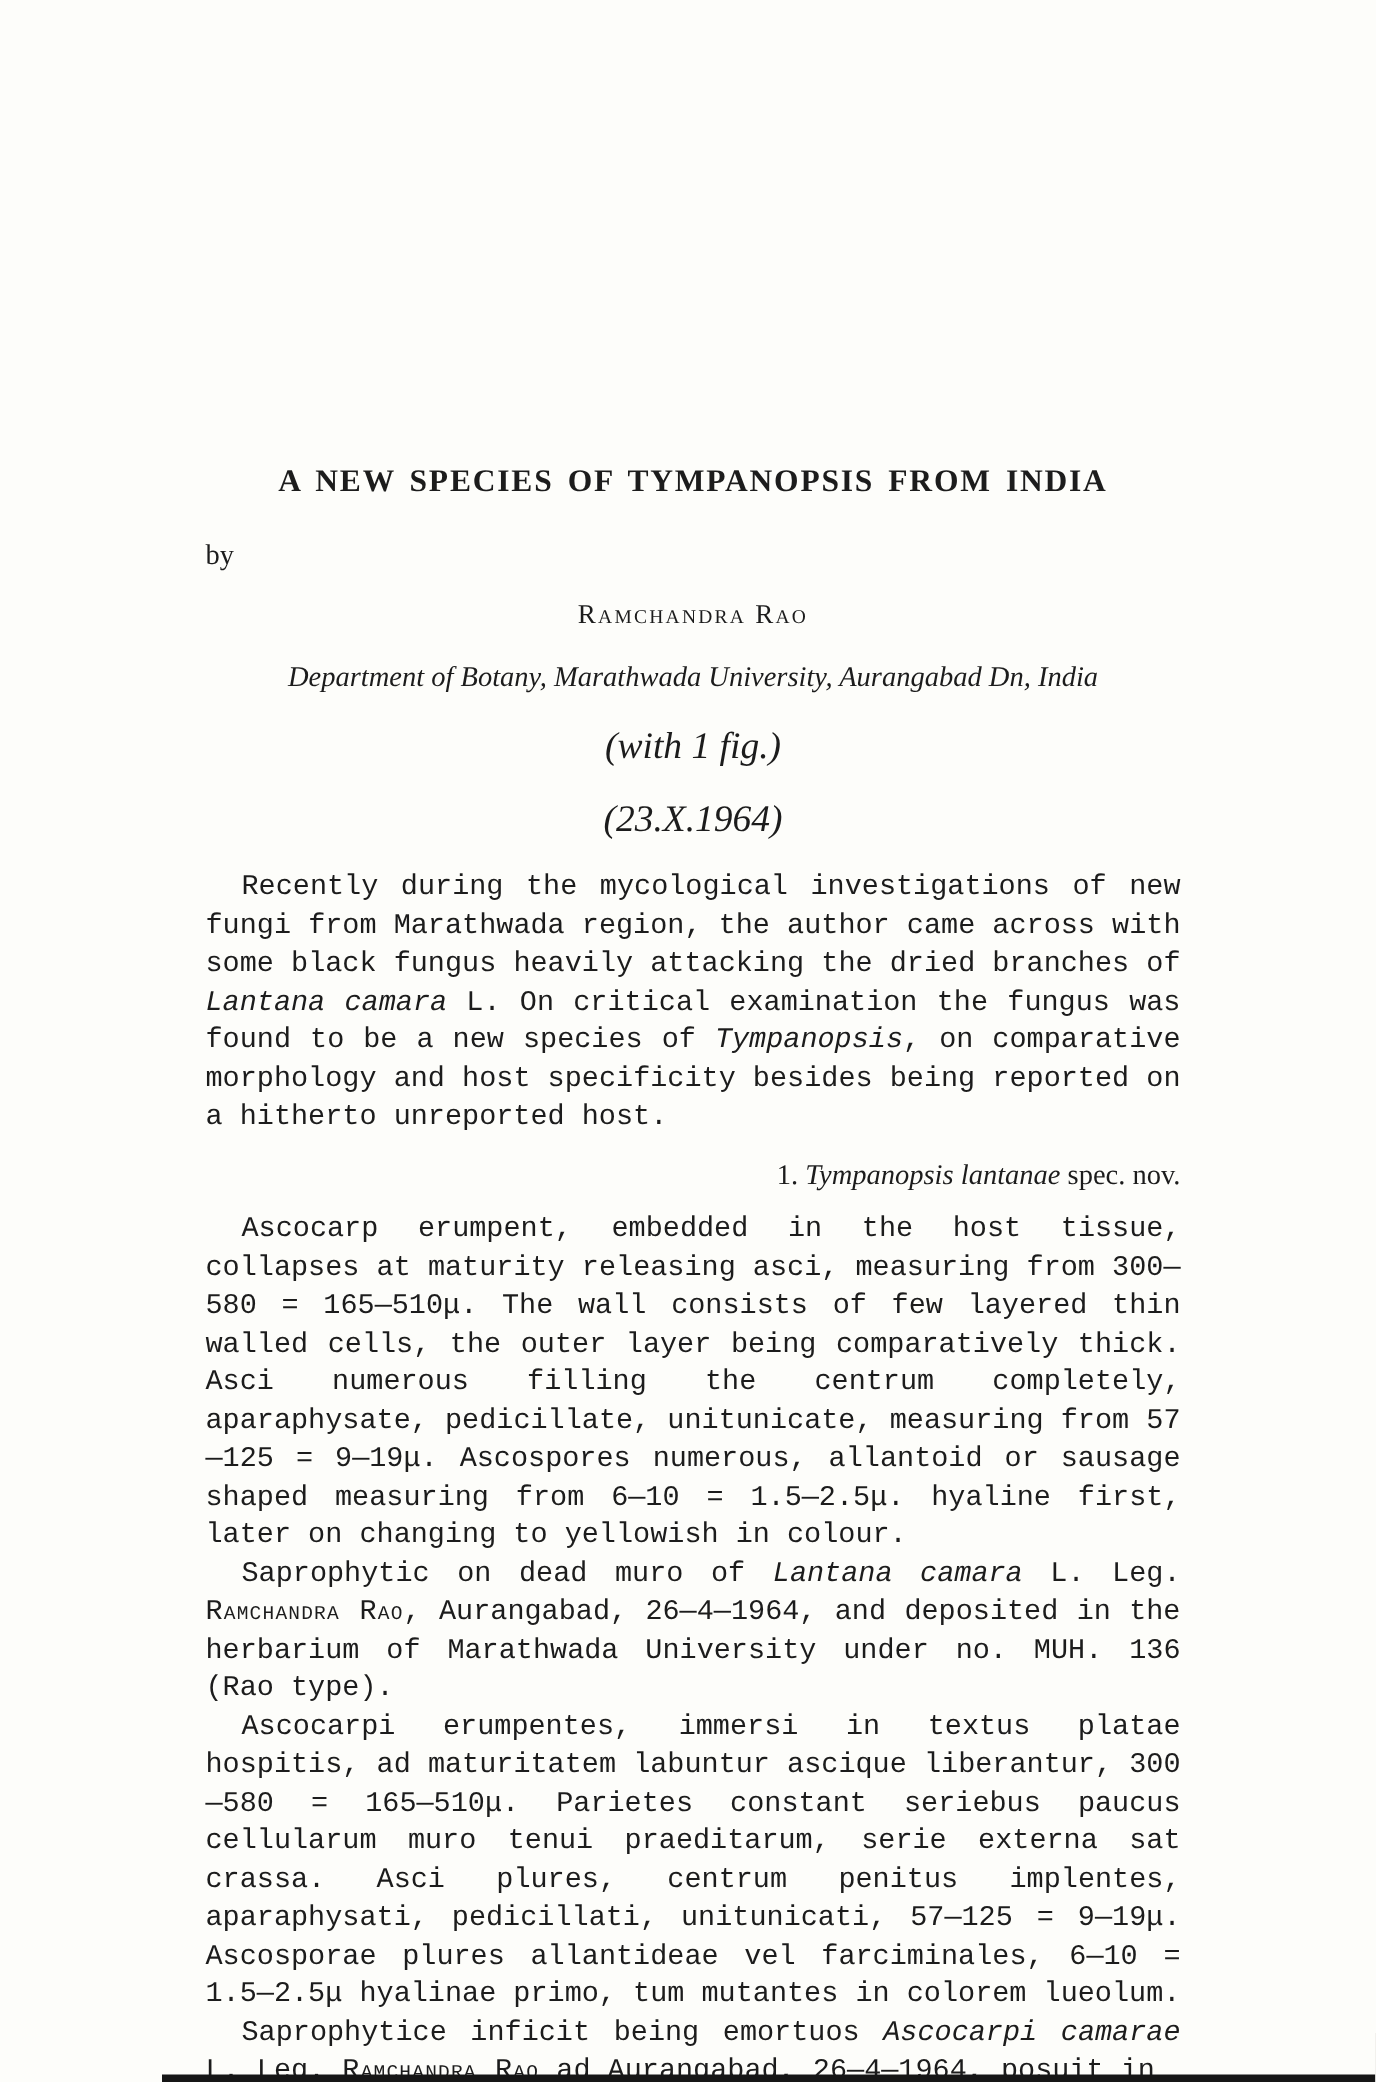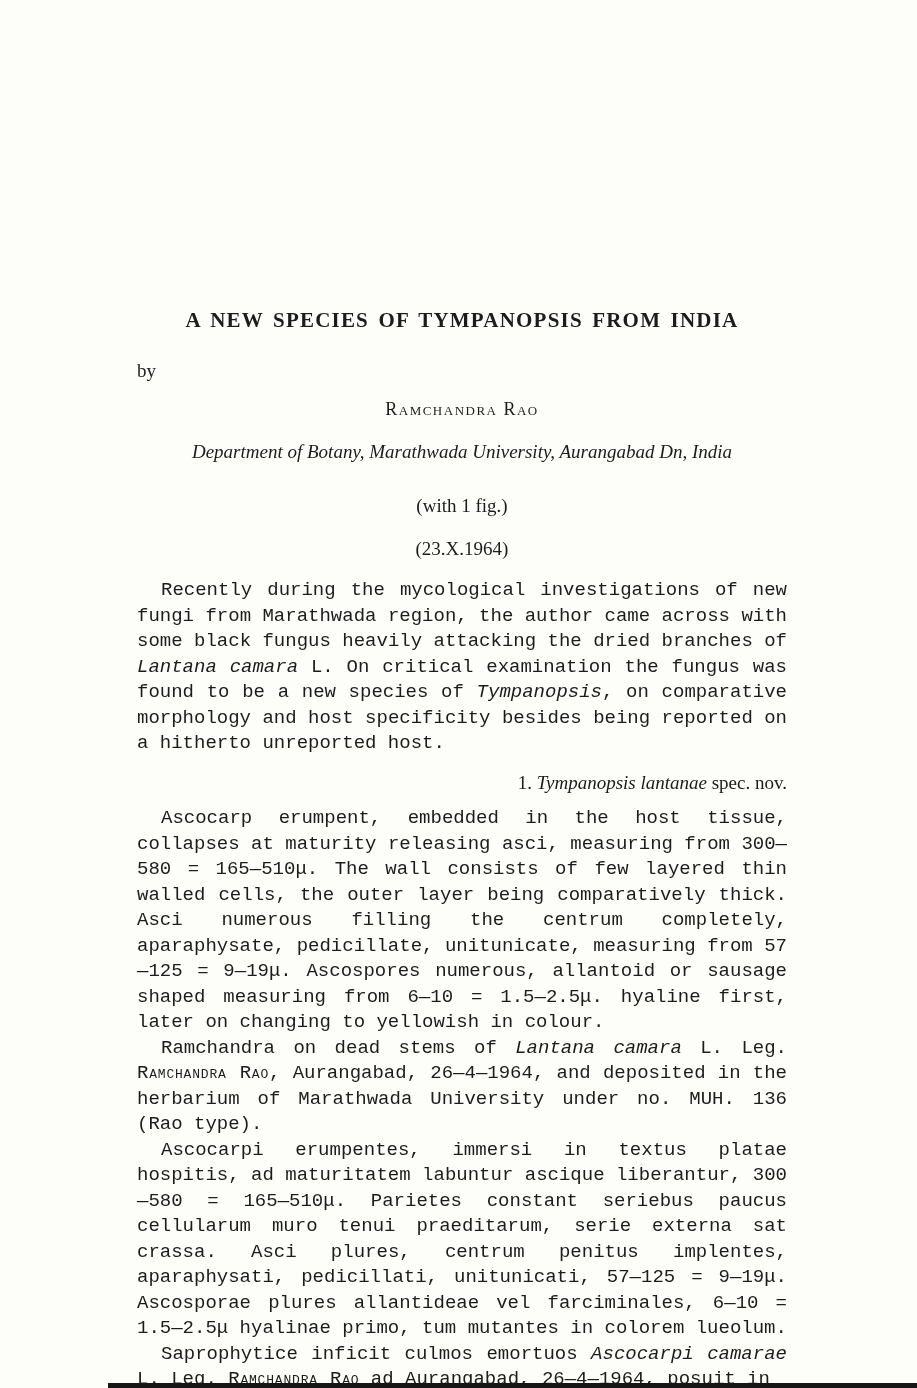--- a/index.html
+++ b/index.html
@@ -43,27 +43,28 @@
     font-variant: small-caps;
     letter-spacing: 1.5px;
     text-align: center;
     margin: 0 0 19px 0;
   }
   .affiliation {
     font-size: 19px;
     font-style: italic;
     text-align: center;
     line-height: 25px;
-    margin: 0 auto 31px auto;
+    margin: 0 auto 20px auto;
     max-width: 640px;
   }
   .note {
-    font-size: 19px;
+    font-size: 25px;
     text-align: center;
     margin: 0 0 21px 0;
+    font-style: italic;
   }
   .note.last {
     margin-bottom: 18px;
   }
   .body-text {
     font-size: 19px;
     line-height: 25.5px;
     text-align: justify;
   }
   .body-text p {
@@ -96,19 +97,19 @@
     <h1 class="title">A NEW SPECIES OF TYMPANOPSIS FROM INDIA</h1>
     <div class="byline">by</div>
     <div class="author">Ramchandra Rao</div>
     <div class="affiliation">Department of Botany, Marathwada University, Aurangabad Dn, India</div>
     <div class="note">(with 1 fig.)</div>
     <div class="note last">(23.X.1964)</div>
     <div class="body-text">
         <p class=" indent"><span>Recently during the mycological investigations of new fungi from Marathwada region, the author came across with some black fungus heavily attacking the dried branches of </span><span class="it">Lantana camara</span><span> L. On critical examination the fungus was found to be a new species of </span><span class="it">Tympanopsis</span><span>, on comparative morphology and host specificity besides being reported on a hitherto unreported host.</span></p>
         <p class="heading"><span>1. </span><span class="it">Tympanopsis lantanae</span><span> spec. nov.</span></p>
         <p class=" indent"><span>Ascocarp erumpent, embedded in the host tissue, collapses at maturity releasing asci, measuring from 300—580 = 165—510μ. The wall consists of few layered thin walled cells, the outer layer being comparatively thick. Asci numerous filling the centrum completely, aparaphysate, pedicillate, unitunicate, measuring from 57—125 = 9—19μ. Ascospores numerous, allantoid or sausage shaped measuring from 6—10 = 1.5—2.5μ. hyaline first, later on changing to yellowish in colour.</span></p>
-        <p class=" indent"><span>Ramchandra on dead stems of </span><span class="it">Lantana camara</span><span> L. Leg. </span><span class="sc">Ramchandra Rao</span><span>, Aurangabad, 26—4—1964, and deposited in the herbarium of Marathwada University under no. MUH. 136 (Rao type).</span></p>
+        <p class=" indent"><span>Saprophytic on dead muro of </span><span class="it">Lantana camara</span><span> L. Leg. </span><span class="sc">Ramchandra Rao</span><span>, Aurangabad, 26—4—1964, and deposited in the herbarium of Marathwada University under no. MUH. 136 (Rao type).</span></p>
         <p class=" indent"><span>Ascocarpi erumpentes, immersi in textus platae hospitis, ad maturitatem labuntur ascique liberantur, 300—580 = 165—510μ. Parietes constant seriebus paucus cellularum muro tenui praeditarum, serie externa sat crassa. Asci plures, centrum penitus implentes, aparaphysati, pedicillati, unitunicati, 57—125 = 9—19μ. Ascosporae plures allantideae vel farciminales, 6—10 = 1.5—2.5μ hyalinae primo, tum mutantes in colorem lueolum.</span></p>
-        <p class=" indent"><span>Saprophytice inficit culmos emortuos </span><span class="it">Ascocarpi camarae</span><span> L. Leg. </span><span class="sc">Ramchandra Rao</span><span> ad Aurangabad, 26—4—1964, posuit in</span></p>
+        <p class=" indent"><span>Saprophytice inficit being emortuos </span><span class="it">Ascocarpi camarae</span><span> L. Leg. </span><span class="sc">Ramchandra Rao</span><span> ad Aurangabad, 26—4—1964, posuit in</span></p>
       </div>
   </div>
   <div class="scan-edge"></div>
 </div>
 
 </body></html>

